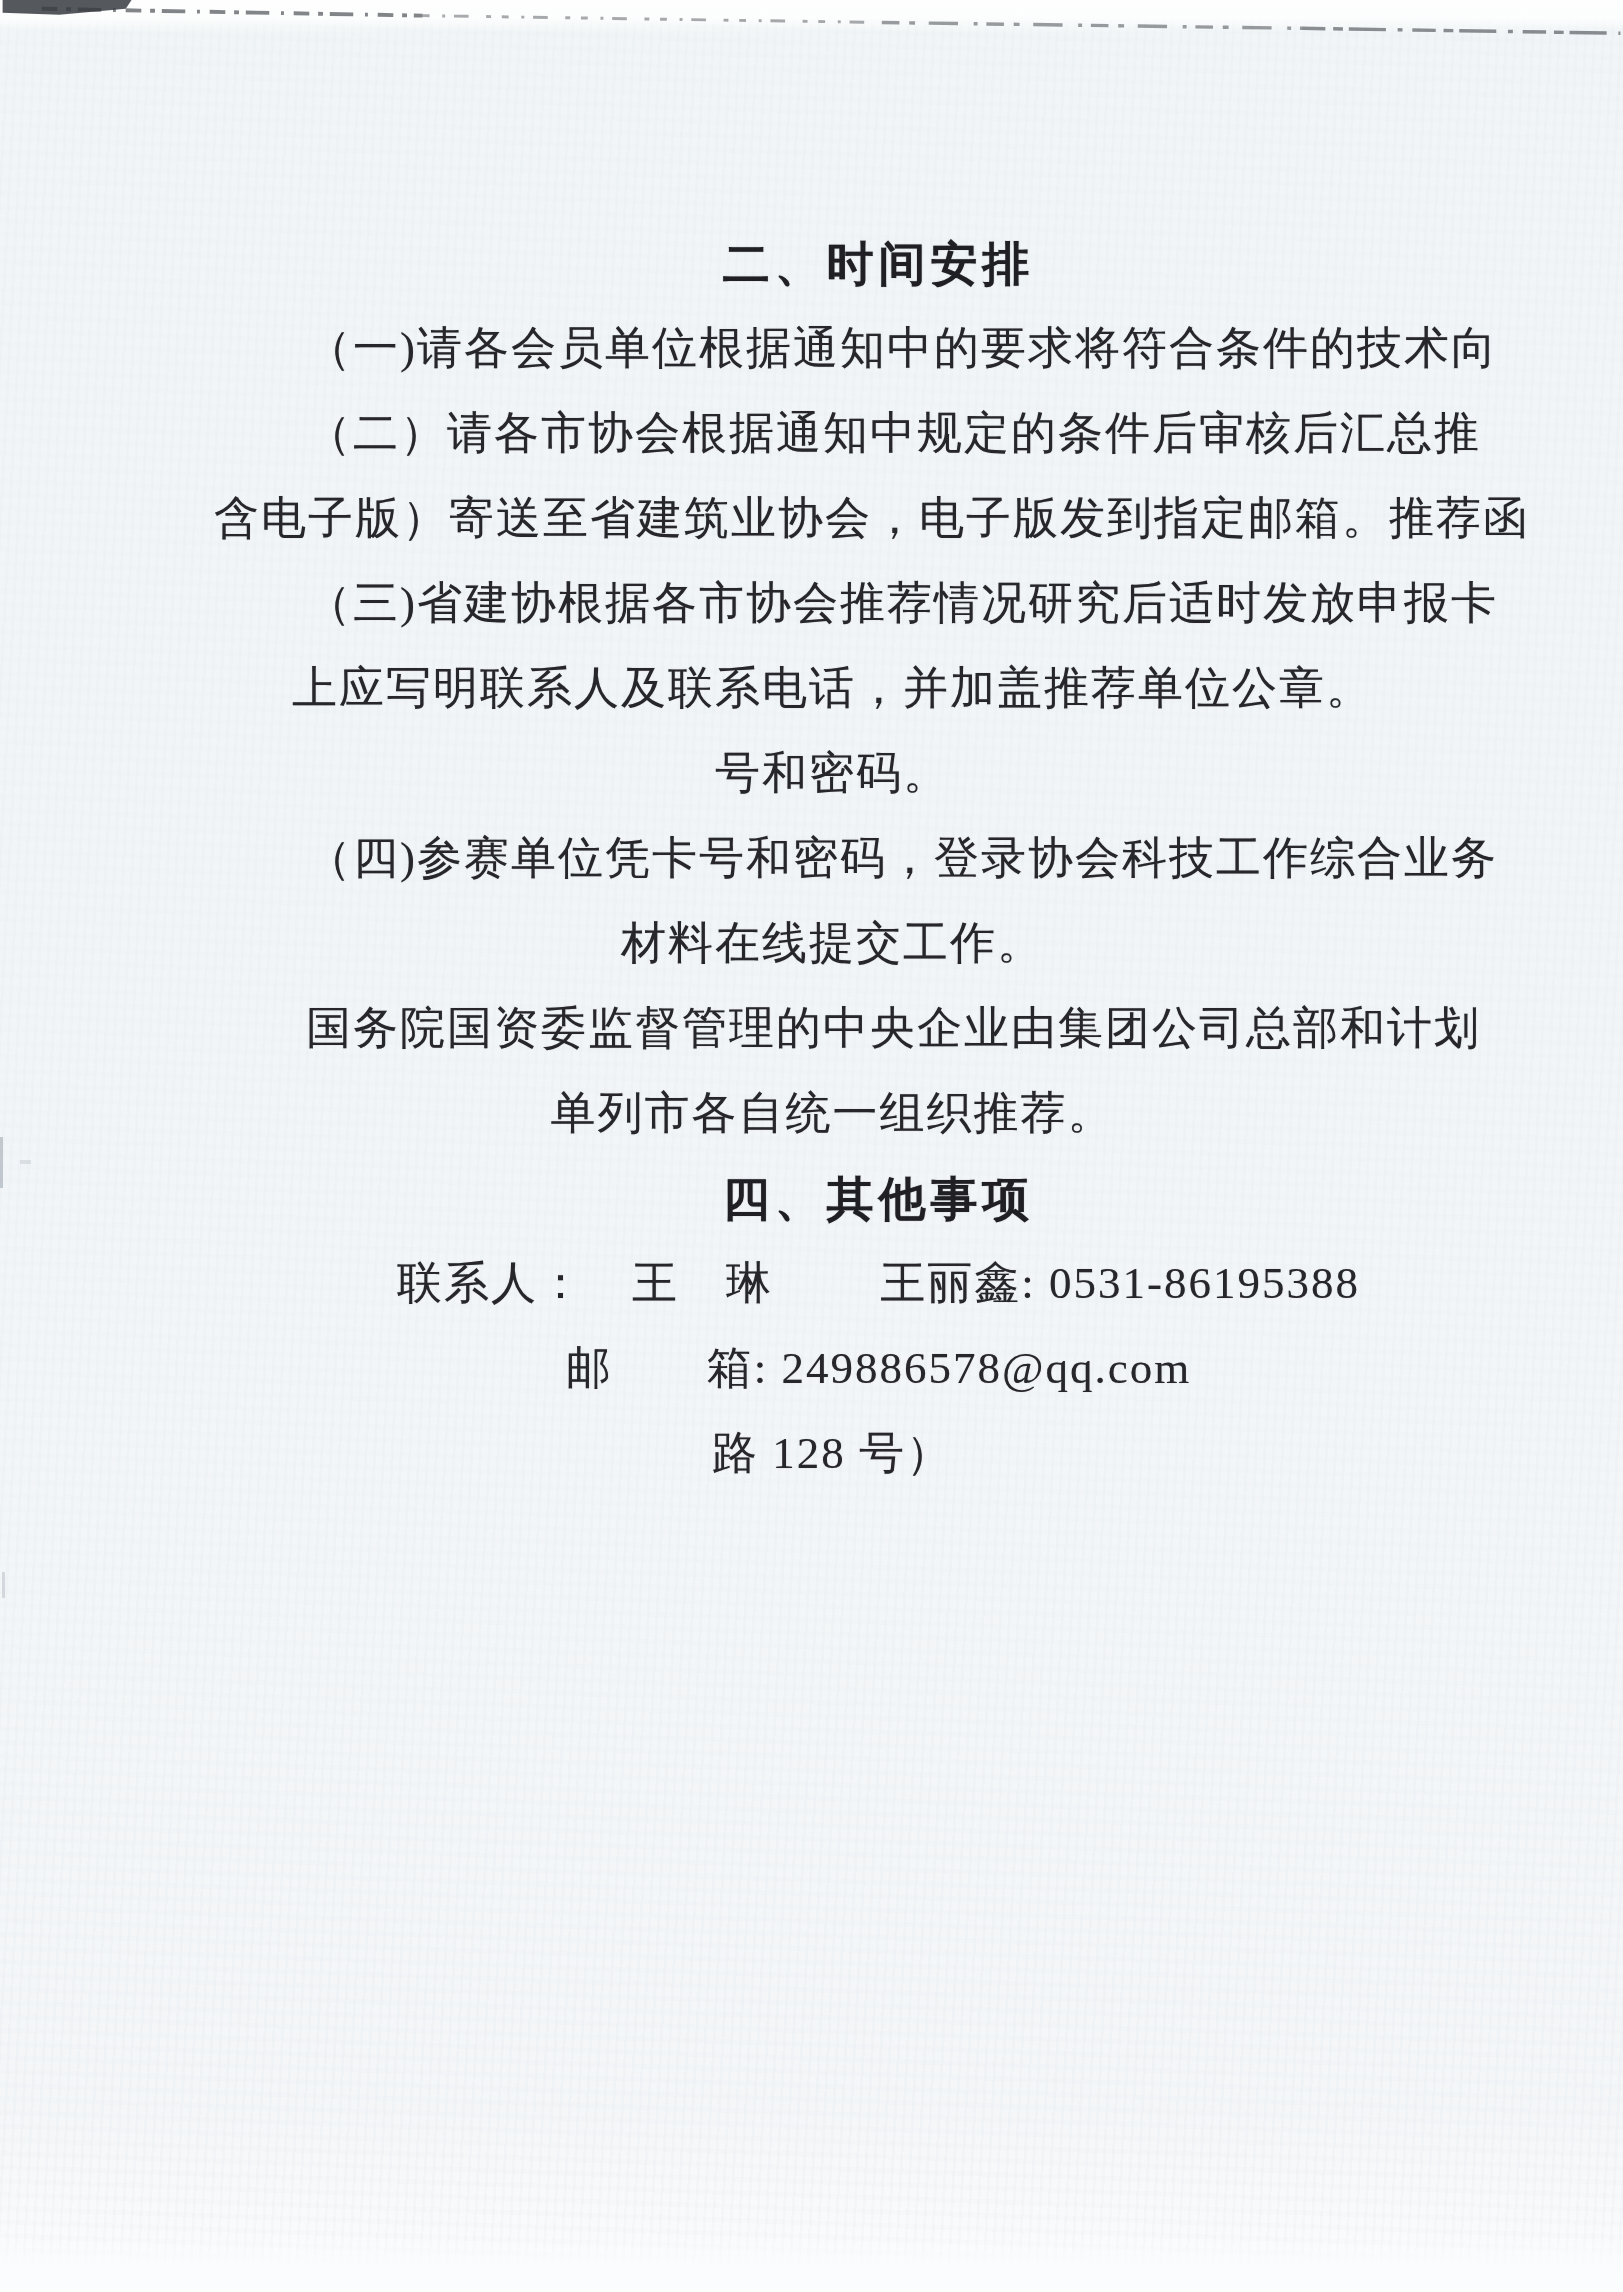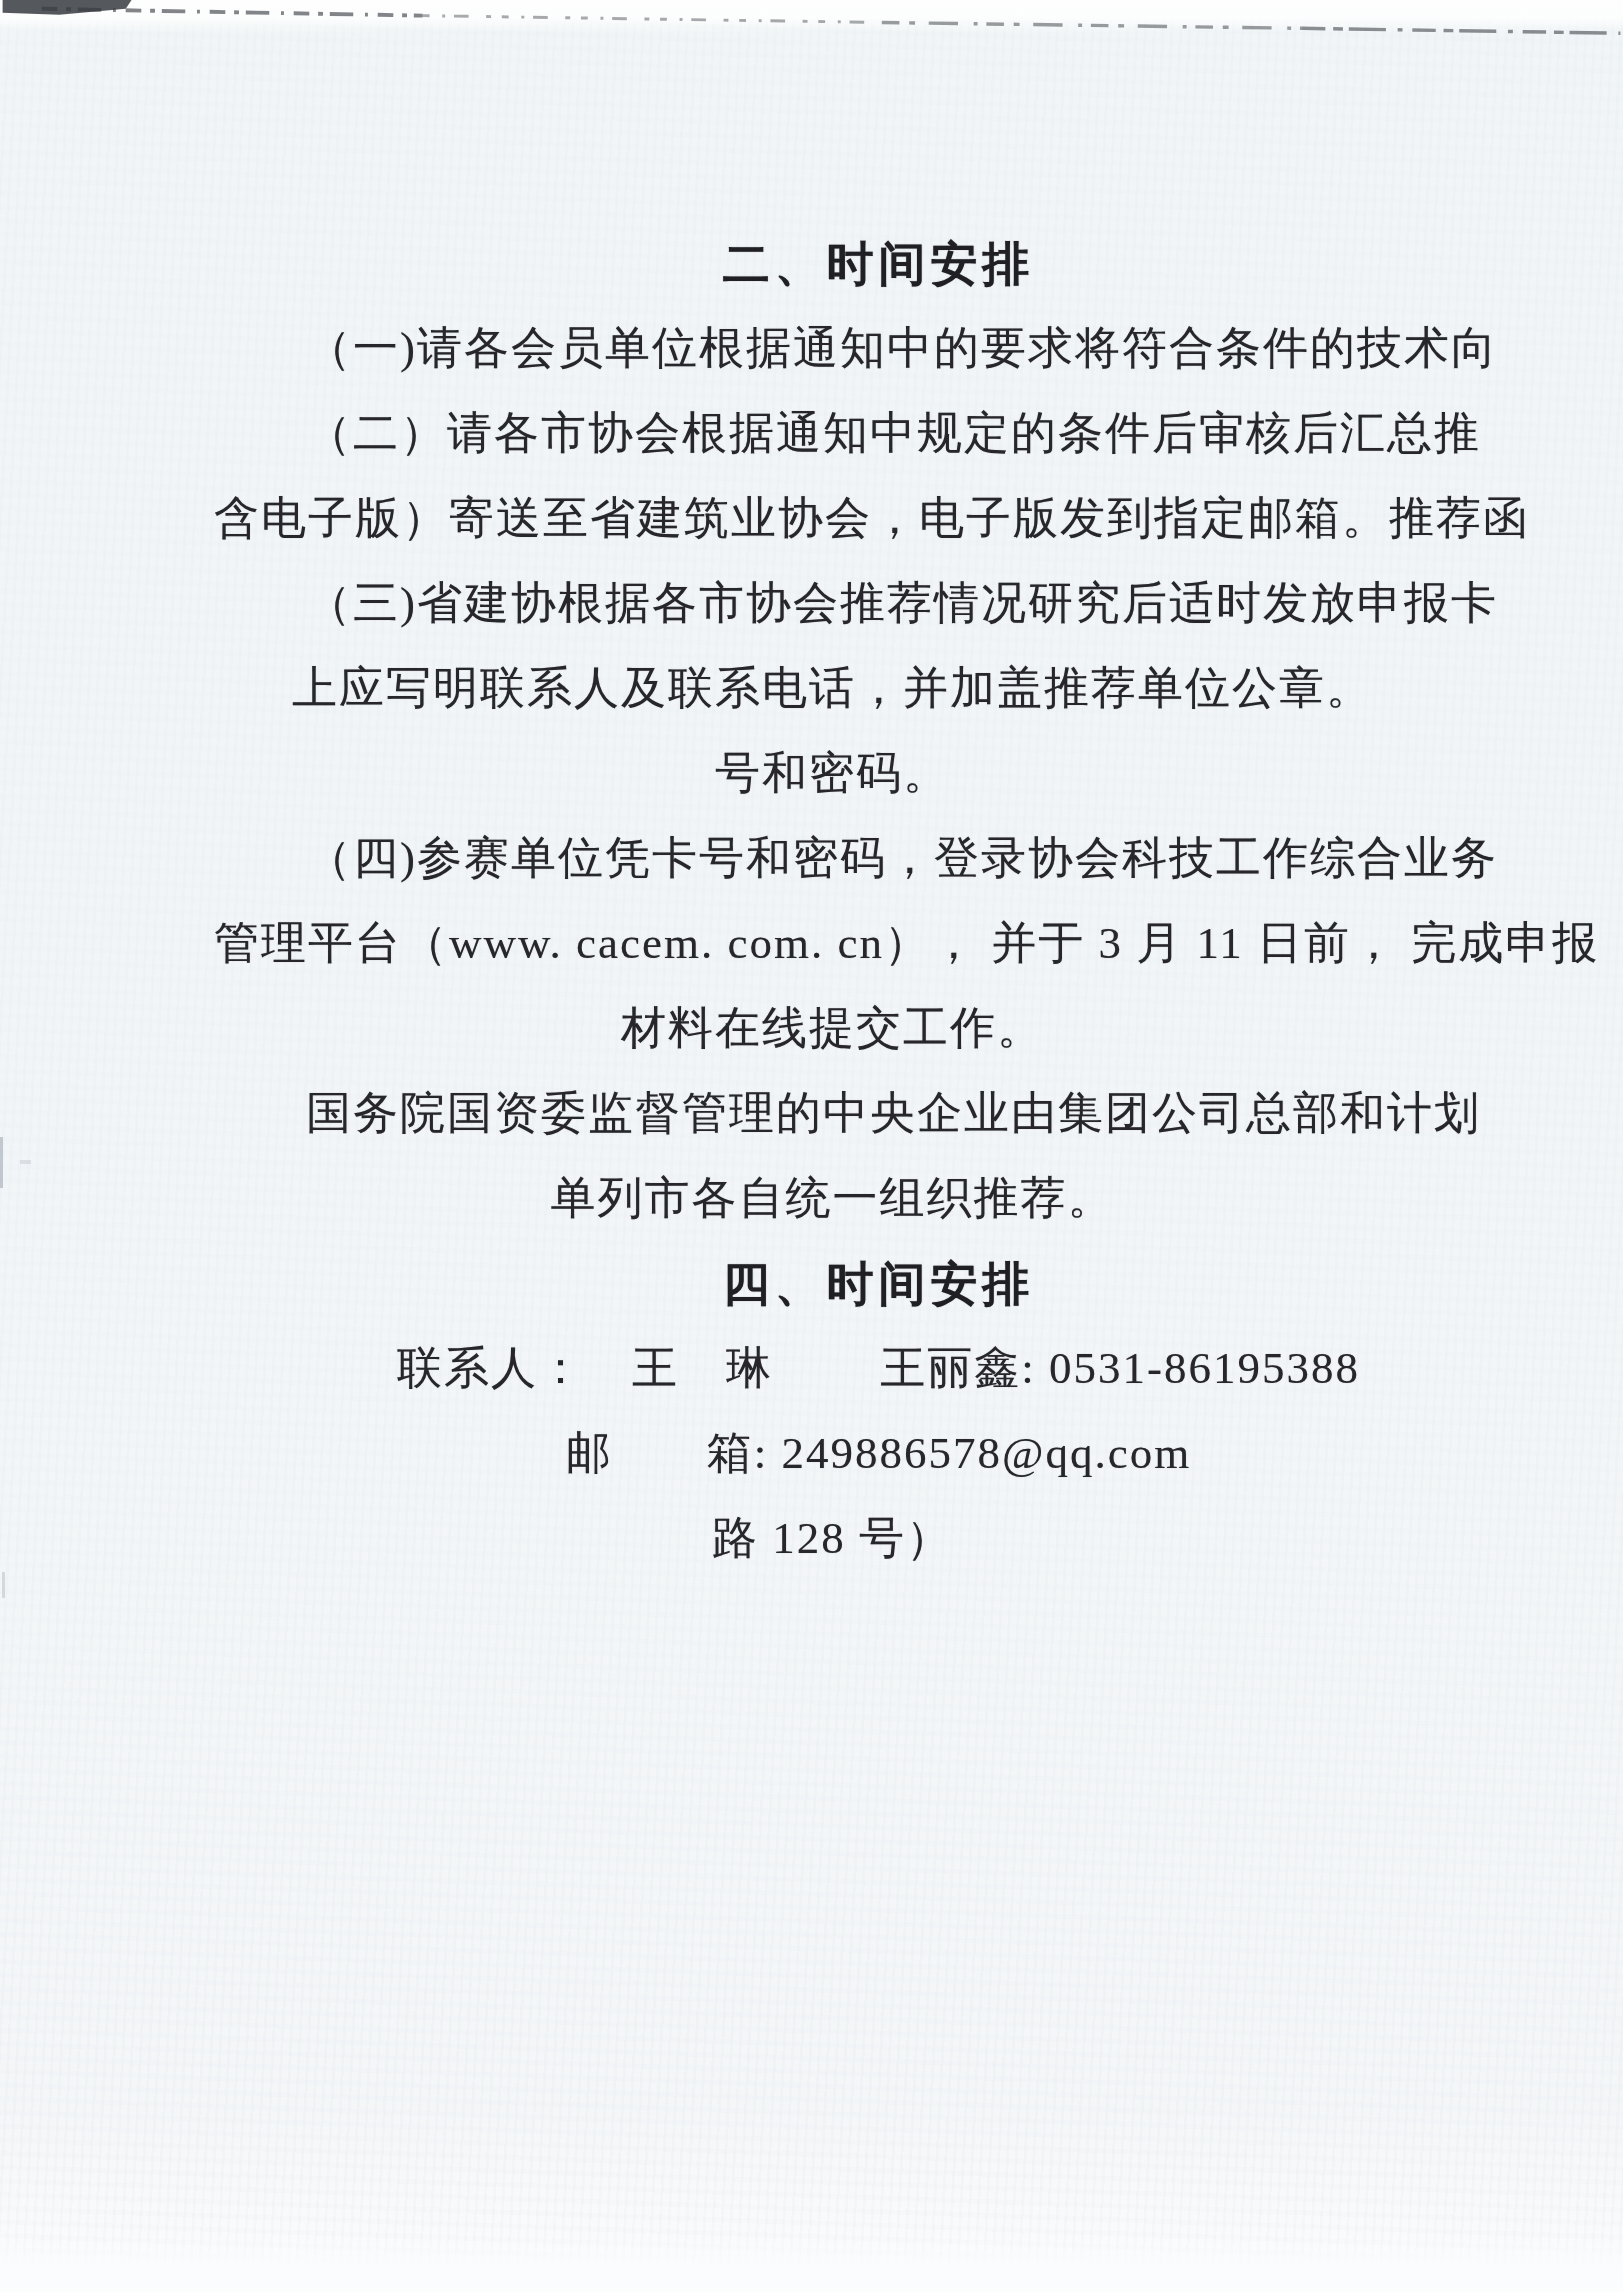--- a/index.html
+++ b/index.html
@@ -66,25 +66,24 @@
 
   <div class="content" id="doc-lines" style="color: rgb(38, 38, 43);">
       <div class="line heading indent">二、时间安排</div>
       <div class="line indent">（一)请各会员单位根据通知中的要求将符合条件的技术向</div>
       <div class="line indent">（二）请各市协会根据通知中规定的条件后审核后汇总推</div>
       <div class="line">含电子版）寄送至省建筑业协会，电子版发到指定邮箱。推荐函</div>
       <div class="line indent">（三)省建协根据各市协会推荐情况研究后适时发放申报卡</div>
       <div class="line">上应写明联系人及联系电话，并加盖推荐单位公章。</div>
       <div class="line">号和密码。</div>
       <div class="line indent">（四)参赛单位凭卡号和密码，登录协会科技工作综合业务</div>
-      <div class="line">管理平台（www. cacem. com. cn）， 并于 3 月 11 日前， 完成申报</div>
       <div class="line">材料在线提交工作。</div>
       <div class="line indent">国务院国资委监督管理的中央企业由集团公司总部和计划</div>
       <div class="line">单列市各自统一组织推荐。</div>
-      <div class="line heading indent">四、时间安排</div>
+      <div class="line heading indent">四、其他事项</div>
       <div class="line indent">联系人：　王　琳　　 王丽鑫: 0531-86195388</div>
       <div class="line indent">邮　　箱: 249886578@qq.com</div>
       <div class="line">路 128 号）</div>
     </div>
 
   <div class="edge-tick tick-a"></div>
   <div class="edge-tick tick-b"></div>
   <div class="edge-tick tick-c"></div>
 
   <div class="bottom-strip"></div>

